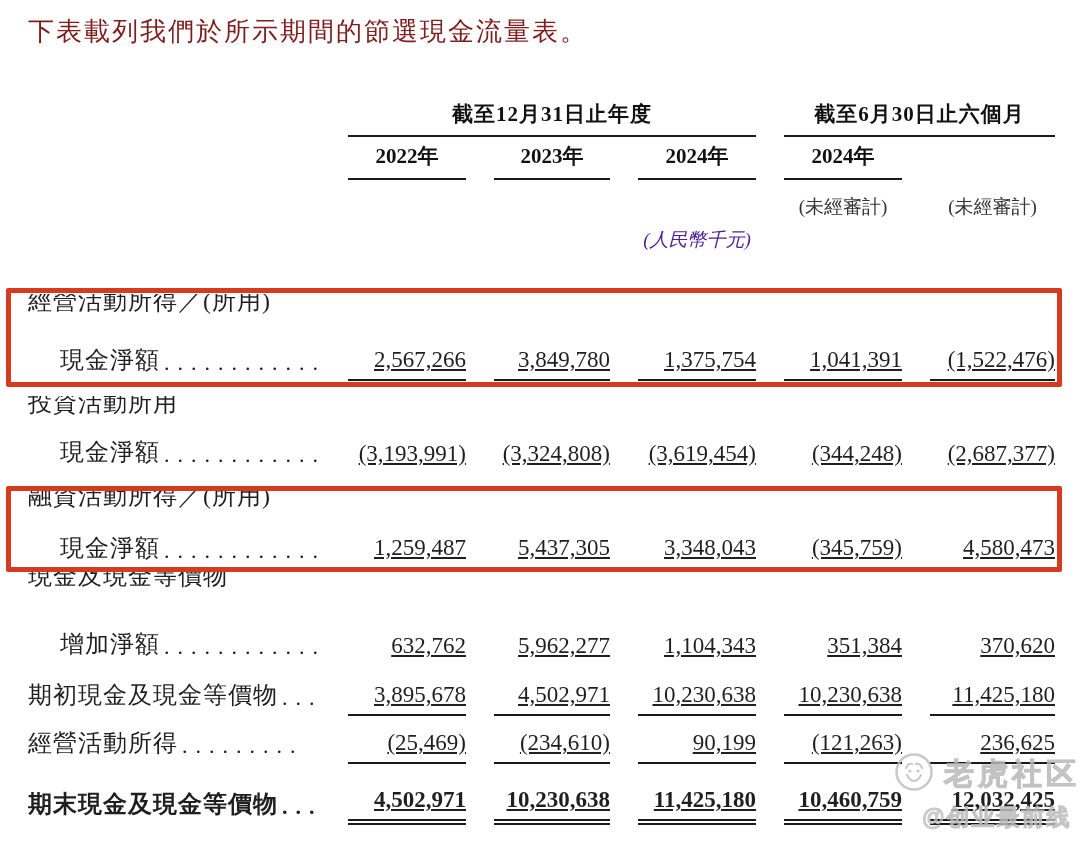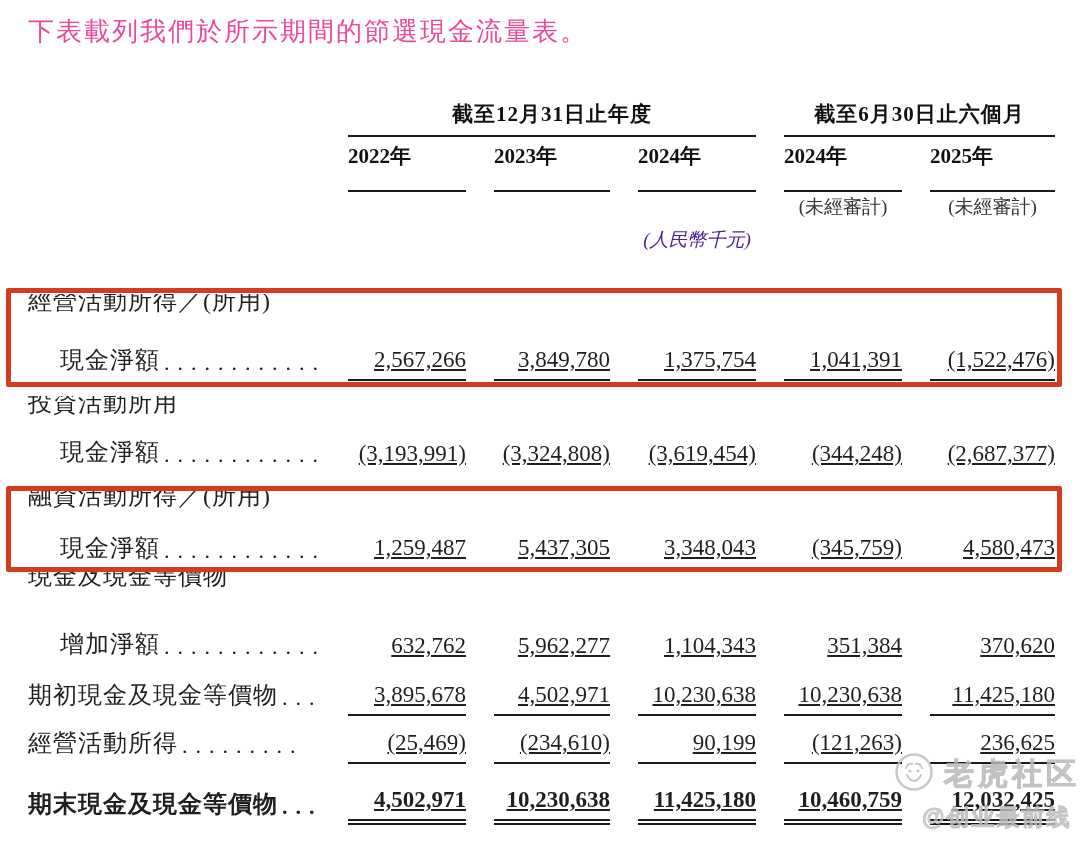--- a/index.html
+++ b/index.html
@@ -6,42 +6,42 @@
   .page{
     position:relative;
     width:1080px;height:846px;
     background:#ffffff;
     overflow:hidden;
     font-family:"Liberation Serif","DejaVu Serif",serif;
     color:#1f1f1f;
   }
   .title{
     position:absolute;left:28px;top:14px;
-    font-size:26px;letter-spacing:2px;color:#ec4899;
+    font-size:26px;letter-spacing:2px;color:#7f1d1d;
     white-space:nowrap;
   }
   
   .grid{
     display:grid;
     grid-template-columns:292px 118px 116px 118px 118px 125px;
     column-gap:28px;
     position:absolute;left:28px;width:1027px;
   }
   
   .hgroups{top:100px;}
   .hgroup{
     text-align:center;font-weight:bold;font-size:21px;letter-spacing:1px;
     border-bottom:2px solid #1a1a1a;padding-bottom:7px;white-space:nowrap;color:#111;
   }
   .hgroup.g1{grid-column:2/5;}
   .hgroup.g2{grid-column:5/7;}
   .hyears{top:142px;}
   .hyear{
-    font-weight:bold;font-size:21px;
-    border-bottom:2px solid #1a1a1a;padding-bottom:20px;color:#111;white-space:nowrap;
+    text-align:center;font-weight:bold;font-size:21px;
+    border-bottom:2px solid #1a1a1a;padding-bottom:8px;color:#111;white-space:nowrap;
   }
   .hyear.c1{grid-column:2;}
   .hyear.c2{grid-column:3;}
   .hyear.c3{grid-column:4;}
   .hyear.c4{grid-column:5;}
   .hyear.c5{grid-column:6;}
   .hnotes{top:194px;}
   .hnote{
     text-align:center;font-size:19px;color:#333;white-space:nowrap;
   }
@@ -117,21 +117,20 @@
   <div class="grid hgroups">
     <div class="hgroup g1">截至12月31日止年度</div>
     <div class="hgroup g2">截至6月30日止六個月</div>
   </div>
 
   <div class="grid hyears">
     <div class="hyear c1">2022年</div>
     <div class="hyear c2">2023年</div>
     <div class="hyear c3">2024年</div>
     <div class="hyear c4">2024年</div>
-    <div class="hyear c5">2025年</div>
   </div>
 
   <div class="grid hnotes">
     <div class="hnote n1">(未經審計)</div>
     <div class="hnote n2">(未經審計)</div>
   </div>
 
   <div class="grid hcurrency">
     <div class="hcur">(人民幣千元)</div>
   </div>

